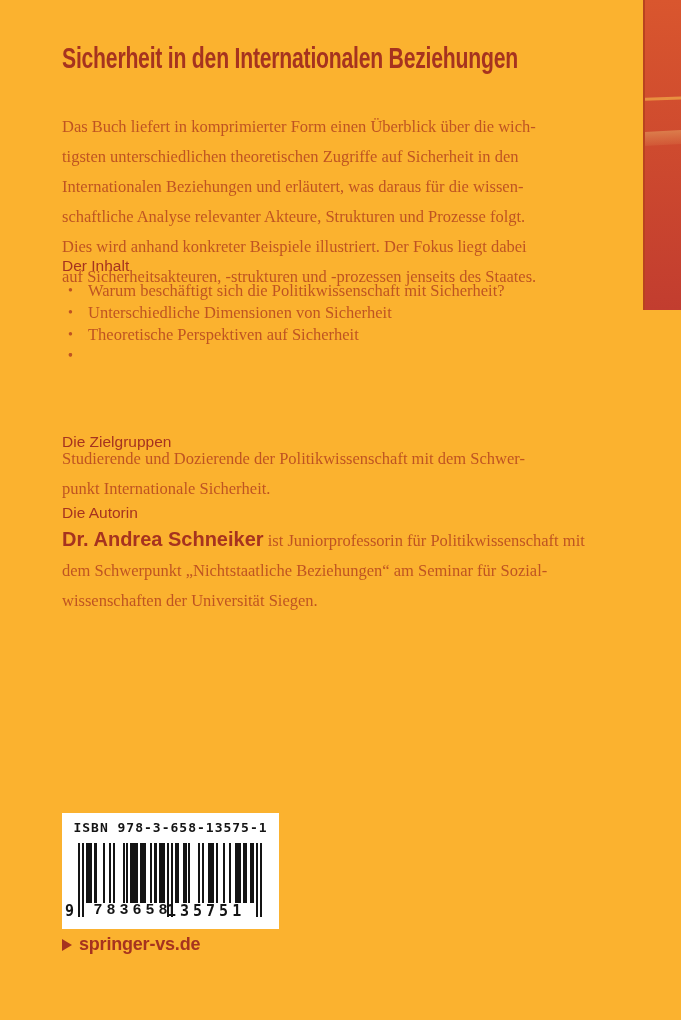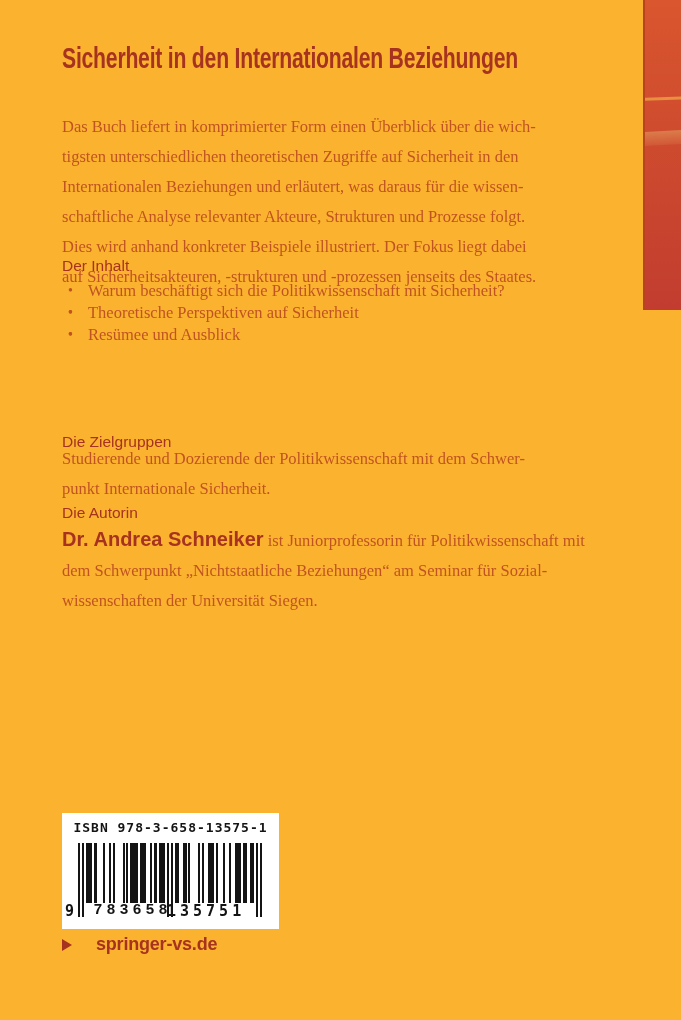--- a/index.html
+++ b/index.html
@@ -78,21 +78,21 @@
   .bc-digits{
     position:absolute;top:89px;left:0;width:217px;height:22px;
     font-family:"DejaVu Sans Mono", monospace;font-weight:700;font-size:15px;
     color:var(--barcode-ink,#141414);
   }
   .bc-digits .d9{position:absolute;left:3px;top:0;}
   .bc-digits .g1{position:absolute;left:23px;width:95px;top:0;text-align:center;letter-spacing:4px;font-family:Liberation Mono, monospace;}
   .bc-digits .g2{position:absolute;left:105px;width:95px;top:0;text-align:left;letter-spacing:4px;}
   
   .publisher{
-    left:62px;top:934px;display:flex;align-items:center;gap:24px;
+    left:62px;top:934px;display:flex;align-items:center;gap:7px;
   }
   .tri{
     width:0;height:0;border-left:10px solid var(--heading,#A6331F);
     border-top:6px solid transparent;border-bottom:6px solid transparent;
   }
   .publisher .url{
     font-family:"Liberation Sans", sans-serif;font-weight:700;font-size:18px;
     color:var(--heading,#A6331F);letter-spacing:-.2px;
   }
 </style>
@@ -109,24 +109,24 @@
 <p class="abs serif" style="left:62px;top:112px;">Das Buch liefert in komprimierter Form einen Überblick über die wich-
 tigsten unterschiedlichen theoretischen Zugriffe auf Sicherheit in den
 Internationalen Beziehungen und erläutert, was daraus für die wissen-
 schaftliche Analyse relevanter Akteure, Strukturen und Prozesse folgt.
 Dies wird anhand konkreter Beispiele illustriert. Der Fokus liegt dabei
 auf Sicherheitsakteuren, -strukturen und -prozessen jenseits des Staates.</p>
 
 <h2 class="abs h2" style="left:62px;top:256px;">Der Inhalt</h2>
 <ul class="abs contents" style="left:62px;top:280px;">
     <li><span class="bullet">•</span><span>Warum beschäftigt sich die Politikwissenschaft mit Sicherheit?</span></li>
-    <li><span class="bullet">•</span></li>
+    <li><span class="bullet">•</span><span>Unterschiedliche Dimensionen von Sicherheit</span></li>
     <li><span class="bullet">•</span><span>Theoretische Perspektiven auf Sicherheit</span></li>
     <li><span class="bullet">•</span></li>
-    <li><span class="bullet">•</span><span>Resümee und Ausblick</span></li>
+    <li><span class="bullet">•</span></li>
   </ul>
 
 <h2 class="abs h2" style="left:62px;top:432px;text-align:right;">Die Zielgruppen</h2>
 <p class="abs serif" style="left:62px;top:444px;">Studierende und Dozierende der Politikwissenschaft mit dem Schwer-
 punkt Internationale Sicherheit.</p>
 
 <h2 class="abs h2" style="left:62px;top:503px;">Die Autorin</h2>
 <p class="abs serif" style="left:62px;top:524px;"><span class="author-name">Dr. Andrea Schneiker</span><span> ist Juniorprofessorin für Politikwissenschaft mit
 dem Schwerpunkt „Nichtstaatliche Beziehungen“ am Seminar für Sozial-
 wissenschaften der Universität Siegen.</span></p>

